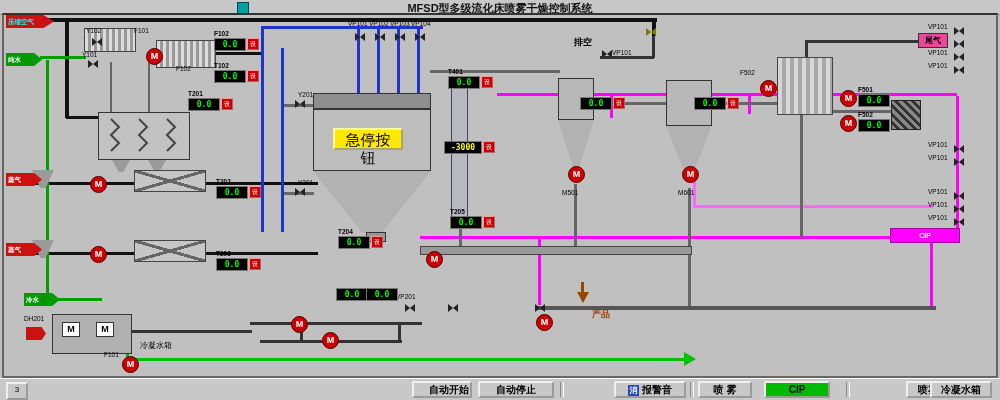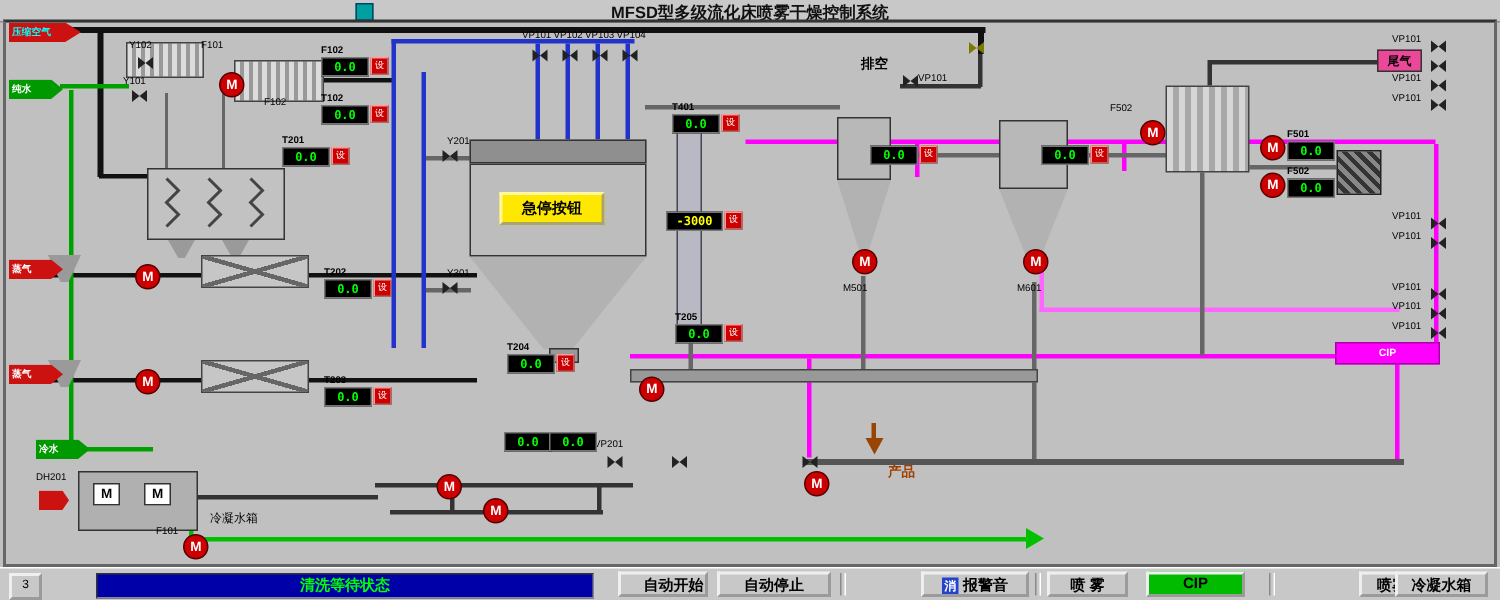--- a/index.html
+++ b/index.html
@@ -43,21 +43,21 @@
   .stripes2{position:absolute;z-index:3;border:1px solid #444;box-sizing:border-box;
             background:repeating-linear-gradient(90deg,#d6d6d6 0 4px,#a8a8a8 4px 8px);}
   .xbox{position:absolute;z-index:3;border:1px solid #444;box-sizing:border-box;
         background:linear-gradient(to top right,transparent 46%,#666 46% 54%,transparent 54%),
                    linear-gradient(to bottom right,transparent 46%,#666 46% 54%,transparent 54%),#c6c6c6;}
   .hatch{position:absolute;z-index:3;border:1px solid #222;box-sizing:border-box;
          background:repeating-linear-gradient(45deg,#888 0 3px,#333 3px 6px);}
   .funnel{position:absolute;z-index:3;background:#9a9a9a;clip-path:polygon(0 0,100% 0,62% 100%,38% 100%);}
   .cone{position:absolute;z-index:3;background:#b2b2b2;clip-path:polygon(0 0,100% 0,58% 100%,42% 100%);}
   .estop{position:absolute;z-index:8;left:333px;top:128px;width:70px;height:22px;background:#ffe800;
-         border:2px outset #fff6a0;color:#000;font-size:10px;font-weight:bold;text-align:center;
+         border:2px outset #fff6a0;color:#000;font-size:15px;font-weight:normal;text-align:center;
          line-height:18px;cursor:pointer;}
   .cipbox{position:absolute;z-index:7;left:890px;top:228px;width:68px;height:13px;background:#ff00ff;
           border:1px solid #a0a;color:#fff;font-size:7px;font-weight:bold;text-align:center;line-height:13px;}
   .tailgas{position:absolute;z-index:7;left:918px;top:33px;width:28px;height:13px;border:1px solid #333;
            background:#ec4899;color:#000;font-size:8px;font-weight:bold;text-align:center;line-height:13px;}
   .prod-arrow{position:absolute;z-index:6;left:577px;top:292px;width:0;height:0;
               border-left:6px solid transparent;border-right:6px solid transparent;border-top:11px solid #994400;}
   .prod-stem{position:absolute;z-index:6;left:581px;top:282px;width:3px;height:12px;background:#994400;}
   .green-head{position:absolute;z-index:6;left:684px;top:352px;width:0;height:0;
               border-top:7px solid transparent;border-bottom:7px solid transparent;border-left:12px solid #00c000;}
@@ -299,23 +299,20 @@
       <div class="valve" style="left: 954px; top: 158px;"></div>
       <div class="valve" style="left: 954px; top: 192px;"></div>
       <div class="valve" style="left: 954px; top: 205px;"></div>
       <div class="valve" style="left: 954px; top: 218px;"></div>
       <div class="pump" style="left: 62px; top: 322px;">M</div>
       <div class="pump" style="left: 96px; top: 322px;">M</div>
     </div>
 
   <div class="toolbar">
     <div class="mini-btn">3</div>
-    <div class="status-bar">
-      <span>清洗等待状态</span>
-    </div>
     <button class="tb" style="left:412px;width:60px;padding-left:14px;">自动开始</button>
     <button class="tb" style="left:478px;width:76px;">自动停止</button>
     <div class="sep" style="left:560px;"></div>
     <button class="tb" style="left:614px;width:72px;"><span class="mute-ic">消</span><span>报警音</span></button>
     <div class="sep" style="left:690px;"></div>
     <button class="tb" style="left:698px;width:54px;">喷 雾</button>
     <button class="tb cip" style="left:764px;width:66px;">CIP</button>
     <div class="sep" style="left:846px;"></div>
     <button class="tb" style="left:906px;width:64px;">喷雾设置</button>
     <button class="tb" style="left:930px;width:62px;">冷凝水箱</button>

